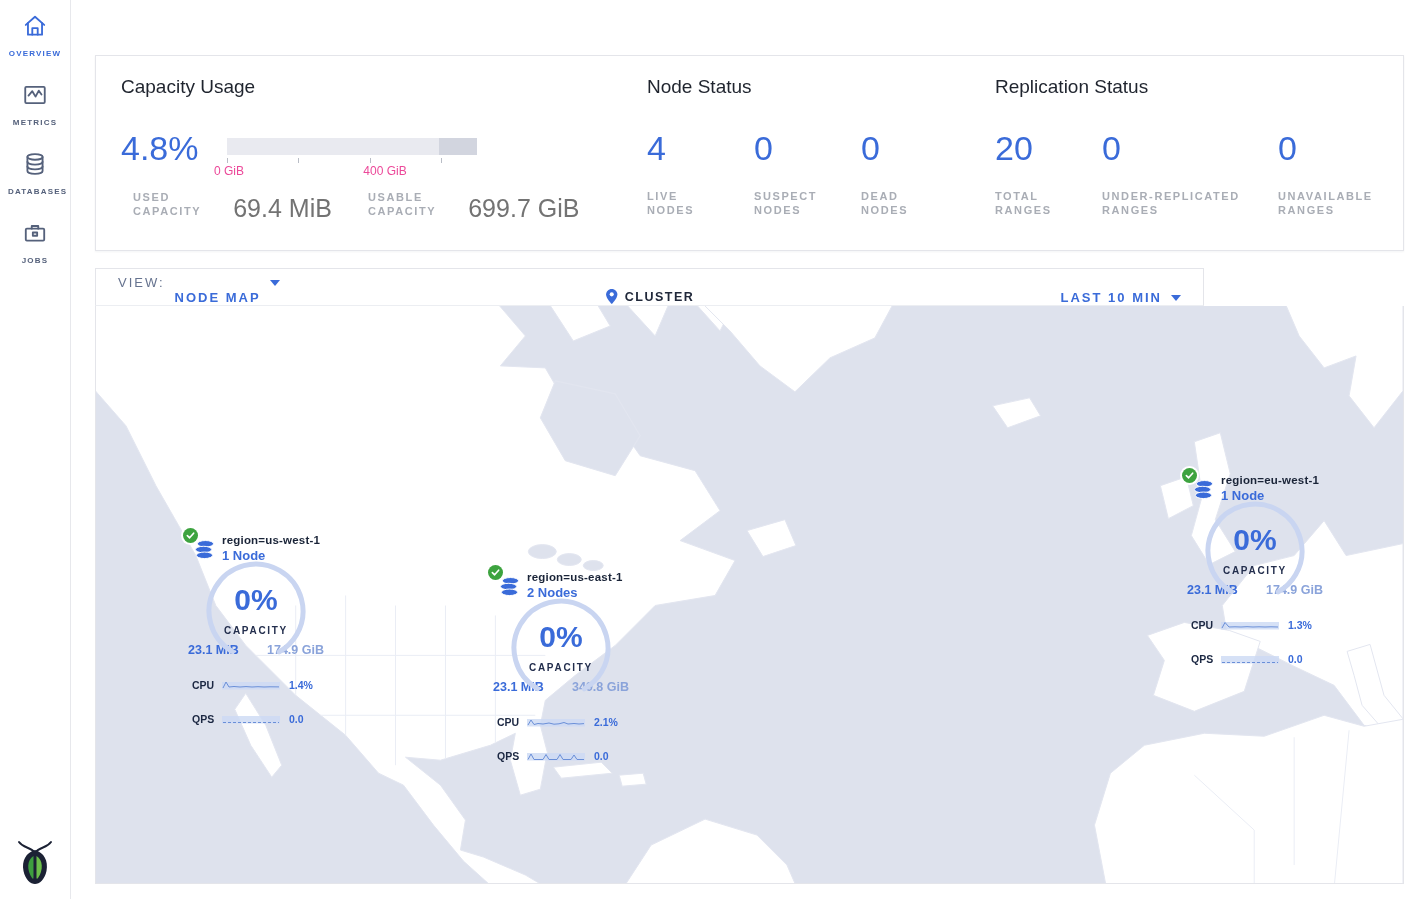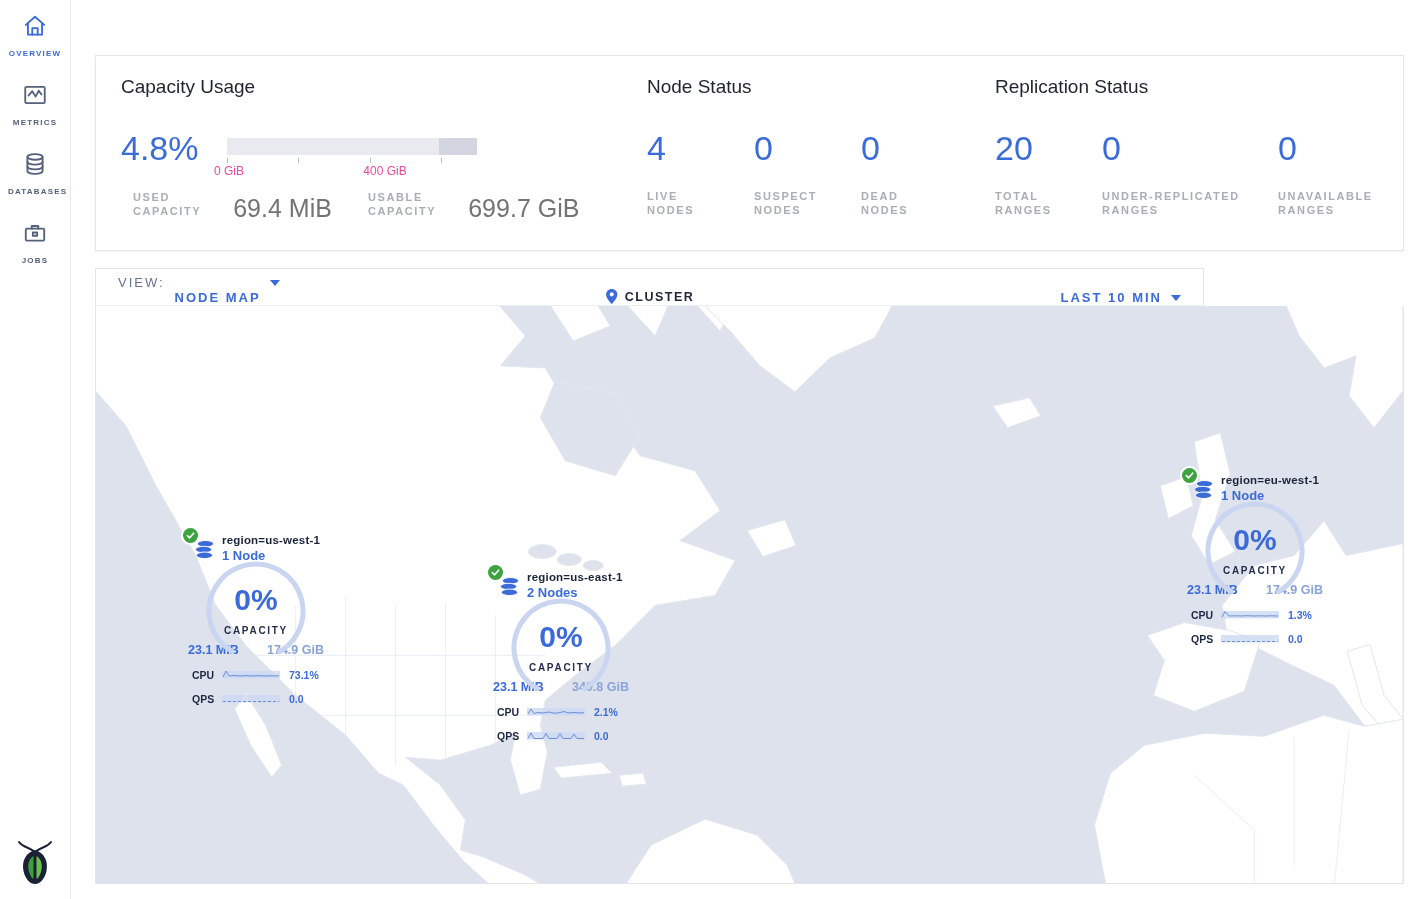--- a/index.html
+++ b/index.html
@@ -92,21 +92,21 @@
   .gauge svg { position:absolute; left:0; top:0; }
   .gauge-pct { position:absolute; left:0; top:28px; width:100%; text-align:center;
     font-size:30px; font-weight:700; color:#3a6bd9; }
   .gauge-cap { position:absolute; left:0; top:70px; width:100%; text-align:center;
     font-size:10px; font-weight:700; letter-spacing:1.7px; color:#232e4d; }
 
   .cap-values { display:flex; justify-content:space-between; margin:-24px 0 0; padding:0 2px; }
   .cap-values .used { font-size:12.5px; font-weight:600; color:#3a6bd9; }
   .cap-values .total { font-size:12.5px; font-weight:600; color:#8aa3da; }
 
-  .metric-row { display:flex; align-items:flex-start; margin-top:12px; padding-left:6px; }
+  .metric-row { display:flex; align-items:center; margin-top:22px; padding-left:6px; }
   .metric-label { width:30px; font-size:10.5px; font-weight:700; color:#1b2742; }
   .metric-row svg { width:58px; height:11px; }
   .metric-value { margin-left:9px; font-size:10.5px; font-weight:700; color:#3a6bd9; }
 </style>
 </head>
 <body>
 
 <div id="app">
 
   <nav class="sidebar">
@@ -353,21 +353,21 @@
       <div class="cap-values">
         <span class="used">23.1 MiB</span>
         <span class="total">174.9 GiB</span>
       </div>
       <div class="metric-row">
         <span class="metric-label">CPU</span>
         <svg viewBox="0 0 58 11">
             <rect x="0" y="2" width="58" height="7.5" fill="#ccd9f4" opacity=".8"></rect>
             <path d="M1 8 L4 2 L7 7 L12 6.5 L18 7 L24 6.6 L30 7 L36 6.7 L42 7 L48 6.8 L57 6.9" fill="none" stroke="#6a8fd8" stroke-width="1"></path>
           </svg>
-        <span class="metric-value">73.1%</span>
+        <span class="metric-value">1.4%</span>
       </div>
       <div class="metric-row">
         <span class="metric-label">QPS</span>
         <svg viewBox="0 0 58 11">
             <rect x="0" y="2" width="58" height="7.5" fill="#ccd9f4" opacity=".8"></rect>
             <path d="M1 8.5 H57" fill="none" stroke="#6a8fd8" stroke-width="1" stroke-dasharray="3 2"></path>
           </svg>
         <span class="metric-value">0.0</span>
       </div>
     </div>

